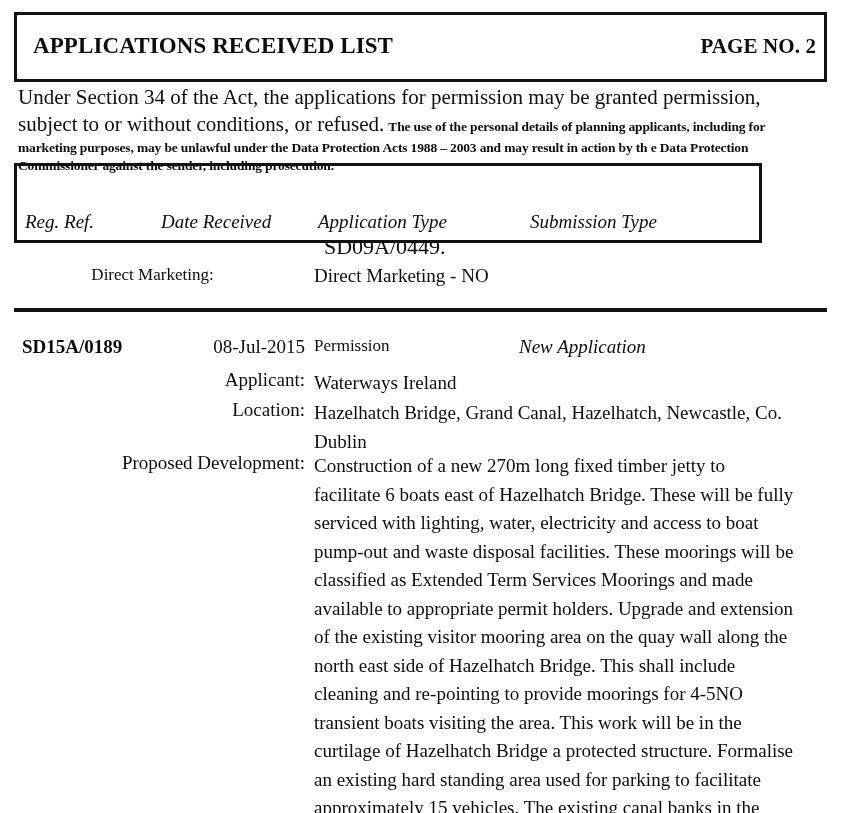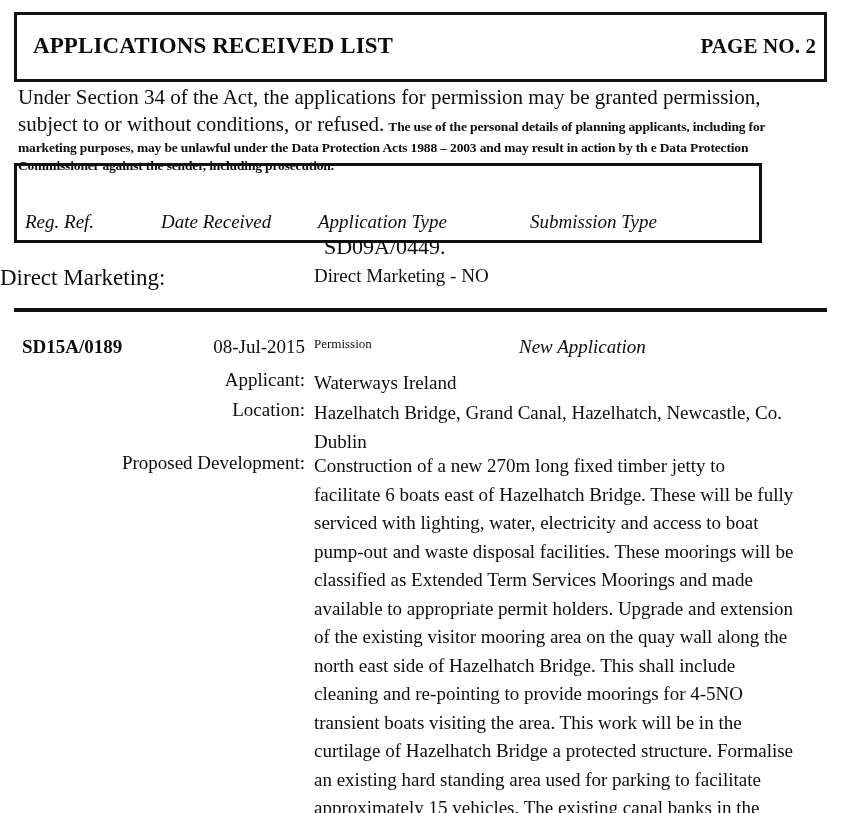--- a/index.html
+++ b/index.html
@@ -108,22 +108,22 @@
     top: 234px;
     font-size: 22px;
     white-space: nowrap;
     margin-left: 20px;
   }
   .cont-dm-label {
     position: absolute;
     left: 0;
     top: 265px;
     width: 305px;
-    text-align: left;
-    font-size: 23px;
+    text-align: center;
+    font-size: 17px;
     white-space: nowrap;
   }
   .cont-dm-value {
     position: absolute;
     left: 314px;
     top: 265px;
     font-size: 19px;
     white-space: nowrap;
   }
 
@@ -152,21 +152,21 @@
     top: 336px;
     width: 185px;
     text-align: right;
     font-size: 19px;
     white-space: nowrap;
   }
   .rec-apptype {
     position: absolute;
     left: 314px;
     top: 336px;
-    font-size: 13px;
+    font-size: 17px;
     white-space: nowrap;
   }
   .rec-subtype {
     position: absolute;
     left: 519px;
     top: 336px;
     font-size: 19px;
     font-style: italic;
     white-space: nowrap;
   }

